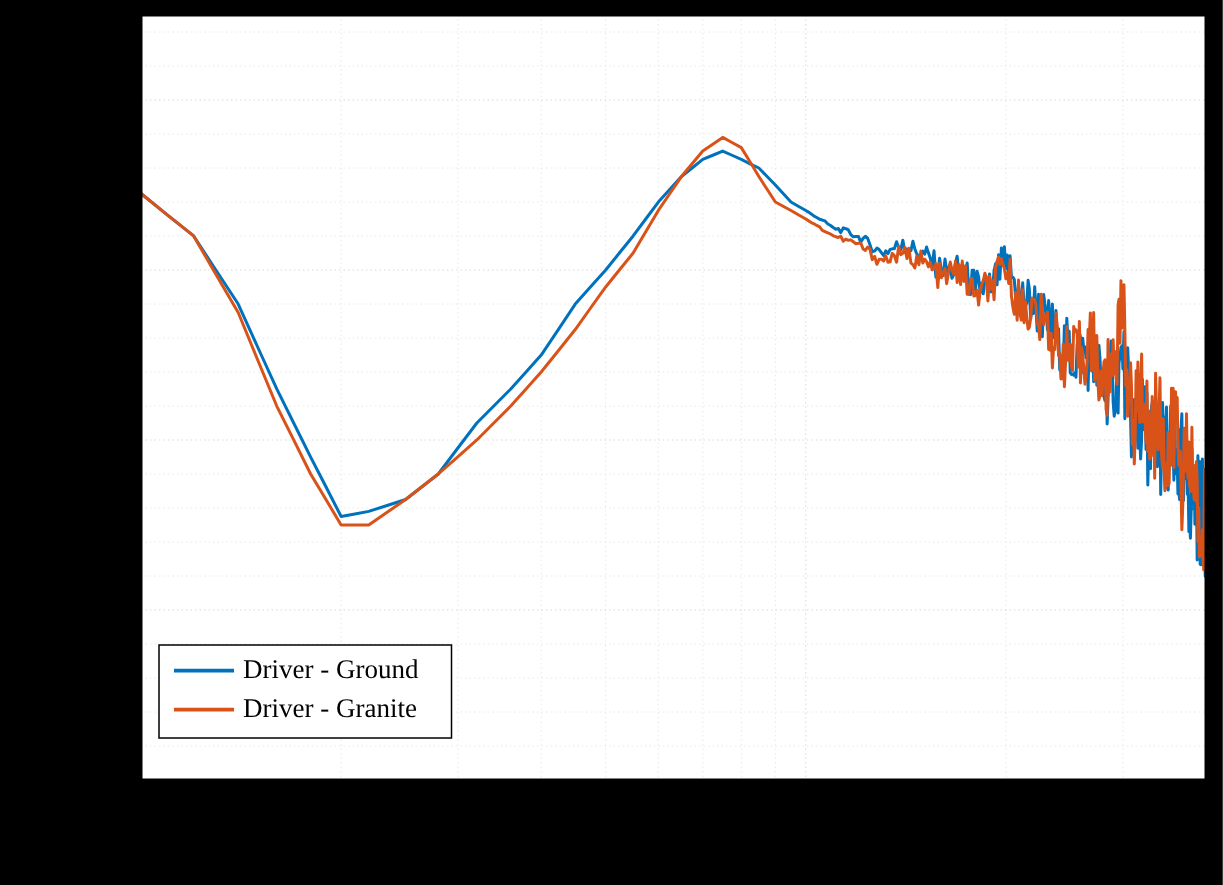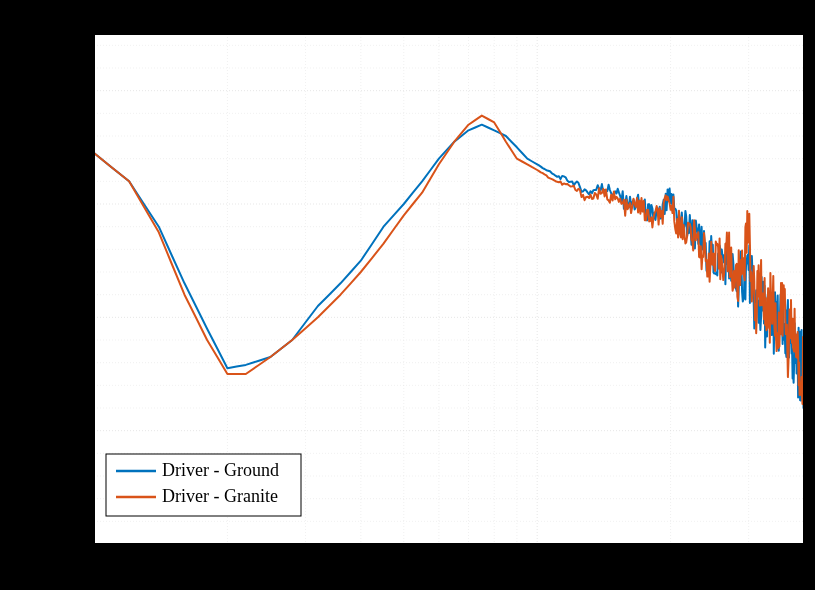--- a/index.html
+++ b/index.html
@@ -19,21 +19,21 @@
   .gridline { stroke: #cccccc; stroke-width: 0.5; stroke-dasharray: 1 2; }
   .gridline-minor { stroke: #e0e0e0; stroke-width: 0.5; stroke-dasharray: 1 2; }
   .axis-border { stroke: #000; stroke-width: 2; fill: none; }
   .legend-box { stroke: #000; stroke-width: 1; fill: #fff; }
   .legend-text { font-family: "Times New Roman", serif; font-size: 18px; fill: #000; }
   .series-line { fill: none; stroke-width: 2; stroke-linejoin: round; stroke-linecap: round; }
 </style>
 </head>
 <body>
 
-<div id="chart-root" class="chart-container" style="left: 94px; top: 34px; width: 710px; height: 510px;">
+<div id="chart-root" class="chart-container" style="left: 94px; top: 10px; width: 710px; height: 510px;">
     <svg width="710" height="510" viewBox="0 0 710 510">
       <line x1="133.4102955434664" y1="0" x2="133.4102955434664" y2="510" class="gridline-minor"></line>
       <line x1="211.45031564652098" y1="0" x2="211.45031564652098" y2="510" class="gridline-minor"></line>
       <line x1="266.8205910869328" y1="0" x2="266.8205910869328" y2="510" class="gridline-minor"></line>
       <line x1="309.7691133696008" y1="0" x2="309.7691133696008" y2="510" class="gridline-minor"></line>
       <line x1="344.86061118998737" y1="0" x2="344.86061118998737" y2="510" class="gridline-minor"></line>
       <line x1="374.53004984711004" y1="0" x2="374.53004984711004" y2="510" class="gridline-minor"></line>
       <line x1="400.2308866303991" y1="0" x2="400.2308866303991" y2="510" class="gridline-minor"></line>
       <line x1="422.90063129304195" y1="0" x2="422.90063129304195" y2="510" class="gridline-minor"></line>
       <line x1="576.5897044565337" y1="0" x2="576.5897044565337" y2="510" class="gridline-minor"></line>

